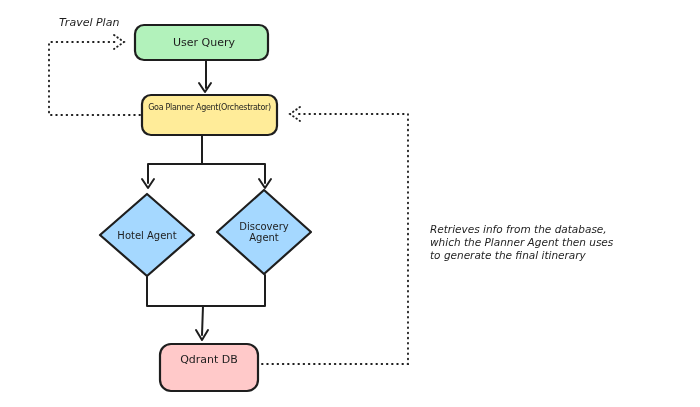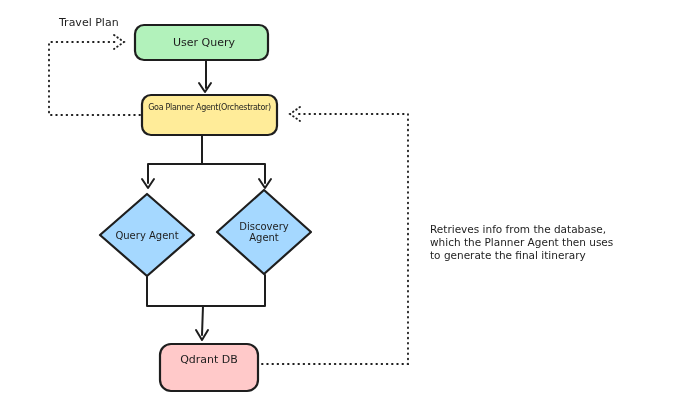--- a/index.html
+++ b/index.html
@@ -50,20 +50,21 @@
   }
   .lbl-user-query   { left:135px; top:25px;  width:138px; height:35px; font-size:11px; }
   .lbl-orchestrator { left:142px; top:95px;  width:135px; height:24px; font-size:8px; letter-spacing:-0.3px; white-space:nowrap; }
   .lbl-hotel        { left:100px; top:194px; width:94px;  height:82px; font-size:10px; }
   .lbl-discovery    { left:217px; top:190px; width:94px;  height:84px; font-size:10px;text-align:center; }
   .lbl-discovery .wrap { width: 62px; }
   .lbl-qdrant       { left:160px; top:344px; width:98px;  height:31px; font-size:11px; }
   .free-label {
     position: absolute;
     color: #1e1e1e;
+    font-style: italic;
   }
   .lbl-travel-plan { left:59px; top:16px; font-size:11px; }
   .lbl-annotation {
     left:430px; top:182px; width:260px;
     font-size:10.5px; line-height:13px;
     white-space: pre-line;
     margin-top: 41px;
   }
 </style>
 </head>
@@ -93,21 +94,21 @@
     <rect class="shape" x="142" y="95" width="135" height="40" rx="9" fill="#ffec99"></rect>
     <polygon class="shape" points="147,194 194,235 147,276 100,235" fill="#a5d8ff"></polygon>
     <polygon class="shape" points="264,190 311,232 264,274 217,232" fill="#a5d8ff"></polygon>
     <rect class="shape" x="160" y="344" width="98" height="47" rx="11" fill="#ffc9c9"></rect>
   </svg>
 
   <div class="node-label lbl-user-query">User Query</div>
 
   <div class="node-label lbl-orchestrator">Goa Planner Agent(Orchestrator)</div>
 
-  <div class="node-label lbl-hotel">Query Agent</div>
+  <div class="node-label lbl-hotel">Hotel Agent</div>
 
   <div class="node-label lbl-discovery">
     <span class="wrap">Discovery Agent</span>
   </div>
 
   <div class="node-label lbl-qdrant">Qdrant DB</div>
 
   <div class="free-label lbl-travel-plan">Travel Plan</div>
 
   <div class="free-label lbl-annotation">Retrieves info from the database,

